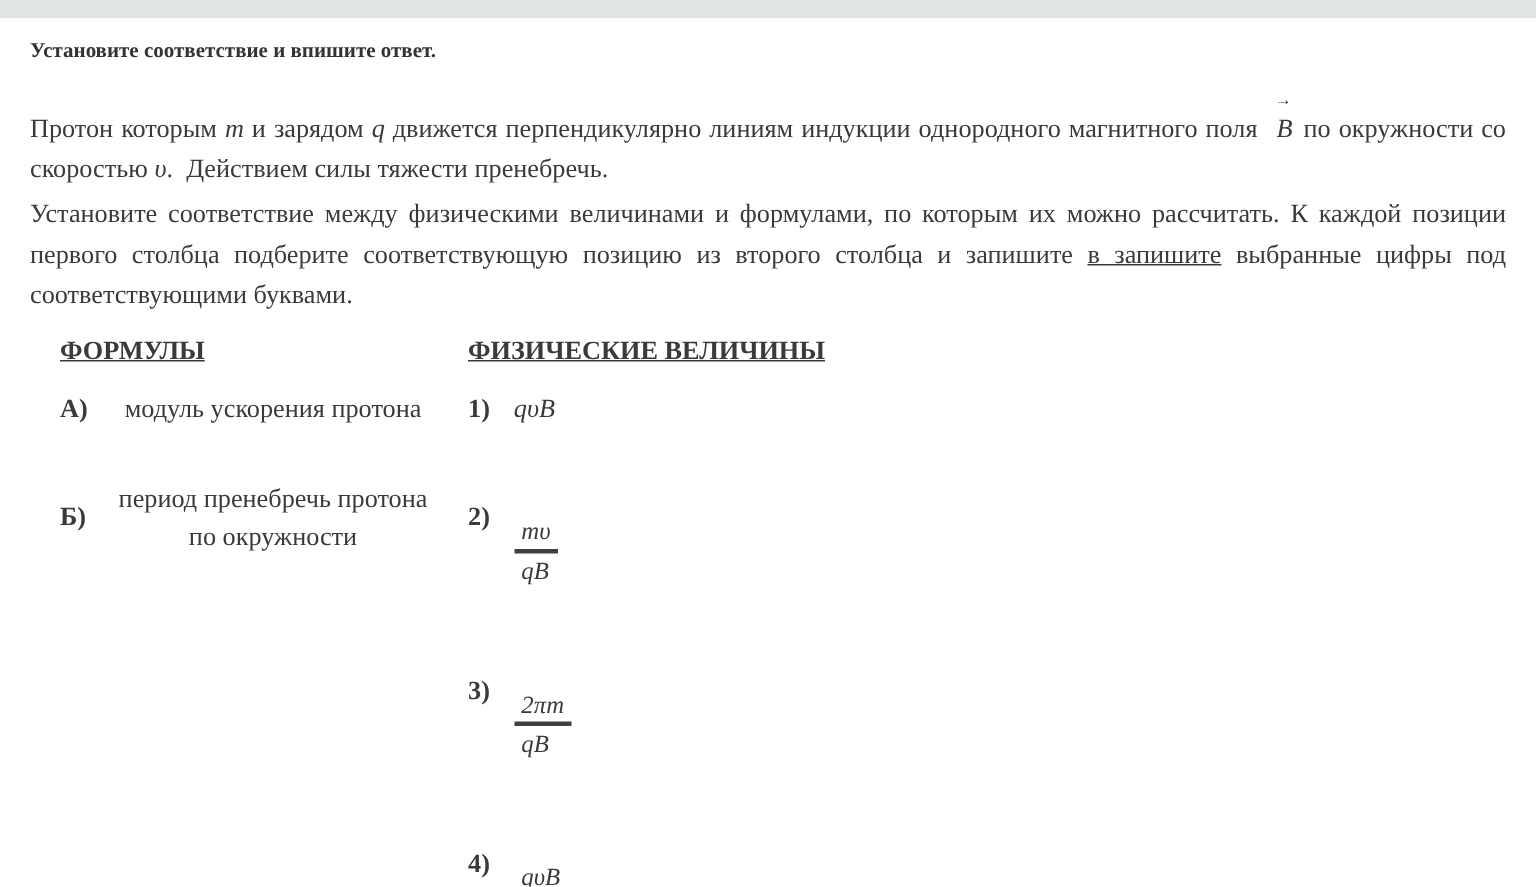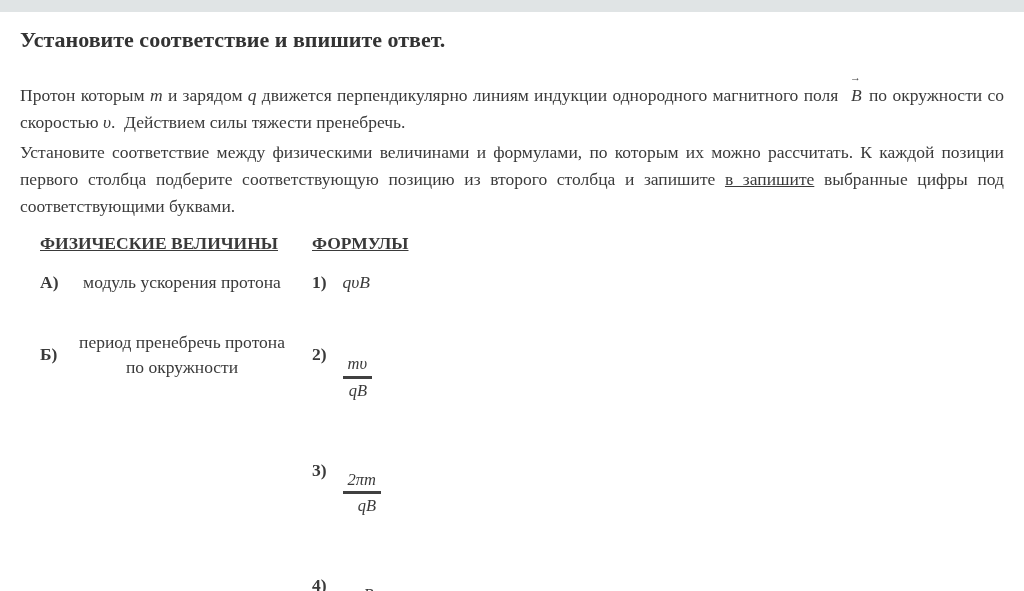--- a/index.html
+++ b/index.html
@@ -8,21 +8,21 @@
     width: 1024px; height: 591px; overflow: hidden;
     background: #ffffff;
     font-family: "Liberation Serif", "DejaVu Serif", serif;
     color: #3a3a3a;
   }
   .top-bar { height: 12px; background: #e0e4e5; }
   .content { padding: 0 20px; }
 
   .page-title {
     margin: 15px 0 0 0;
-    font-size: 22px; font-weight: bold; color: #333333;
+    font-size: 14px; font-weight: bold; color: #333333;
   }
 
   .para {
     font-size: 17.5px; line-height: 27px;
     text-align: justify; color: #3a3a3a;
   }
   .p1 { margin: 29px 0 0 0; }
   .p2 { margin: 3px 0 0 0; }
   .var { font-style: italic; }
   .ul { text-decoration: underline; }
@@ -46,21 +46,21 @@
     padding-bottom: 16px; align-self: end;
   }
   .litem { display: flex; align-items: center; }
   .ilabel { font-weight: bold; width: 30px; flex: none; }
   .itext { width: 224px; line-height: 25px; text-align: center; }
   .fitem { display: flex; align-items: center; }
   .flabel { font-weight: bold; margin-right: 16px; }
   .fexpr { font-style: italic; }
   .row-a { padding-bottom: 14px; }
   .row-c, .row-d { grid-column: 2; padding-top: 24px; }
-  .frac { display: inline-block; text-align: right; font-style: italic; font-size: 16.5px; line-height: 1.2; vertical-align: middle; margin-top: 45px; }
+  .frac { display: inline-block; text-align: left; font-style: italic; font-size: 16.5px; line-height: 1.2; vertical-align: middle; margin-top: 45px; }
   .frac .num { display: block; padding: 0 5px 2px 5px; }
   .frac .den { display: block; border-top: 3px solid #404040; padding: 2px 5px 0 5px; }
 
   
   .answer-table {
     margin-top: 34px;
     border-collapse: collapse;
   }
   .answer-table, .answer-table tr, .answer-table th, .answer-table td { border: 1px solid #b9ced2; }
   .answer-table th {
@@ -98,22 +98,22 @@
 <div class="content">
 
   <h1 class="page-title">Установите соответствие и впишите ответ.</h1>
 
   <p class="para p1"><span>Протон которым </span><i class="var">m</i><span> и зарядом </span><i class="var">q</i><span> движется перпендикулярно линиям индукции однородного магнитного поля &nbsp;</span><span class="vec"><span class="vec-arrow">→</span><i class="var">B</i></span><span> по окружности со скоростью </span><i class="var">υ</i><span>. &nbsp;Действием силы тяжести пренебречь.</span></p>
 
   <p class="para p2"><span>Установите соответствие между физическими величинами и формулами, по которым их можно рассчитать. К каждой позиции первого столбца подберите соответствующую позицию из второго столбца и запишите </span><span class="ul">в запишите</span><span> выбранные цифры под соответствующими буквами.</span></p>
 
   <div class="match">
 
+    <div class="mh">ФОРМУЛЫ</div>
     <div class="mh">ФИЗИЧЕСКИЕ ВЕЛИЧИНЫ</div>
-    <div class="mh">ФОРМУЛЫ</div>
 
     <div class="litem row-a">
       <span class="ilabel">А)</span>
       <span class="itext">модуль ускорения протона</span>
     </div>
     <div class="fitem row-a">
       <span class="flabel">1)</span>
       <span class="fexpr">qυB</span>
     </div>
 

